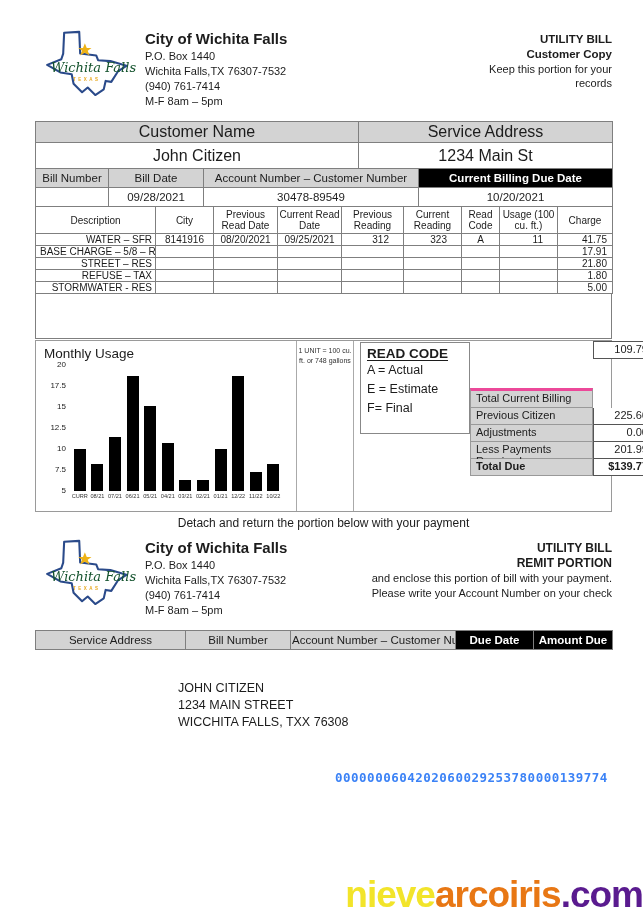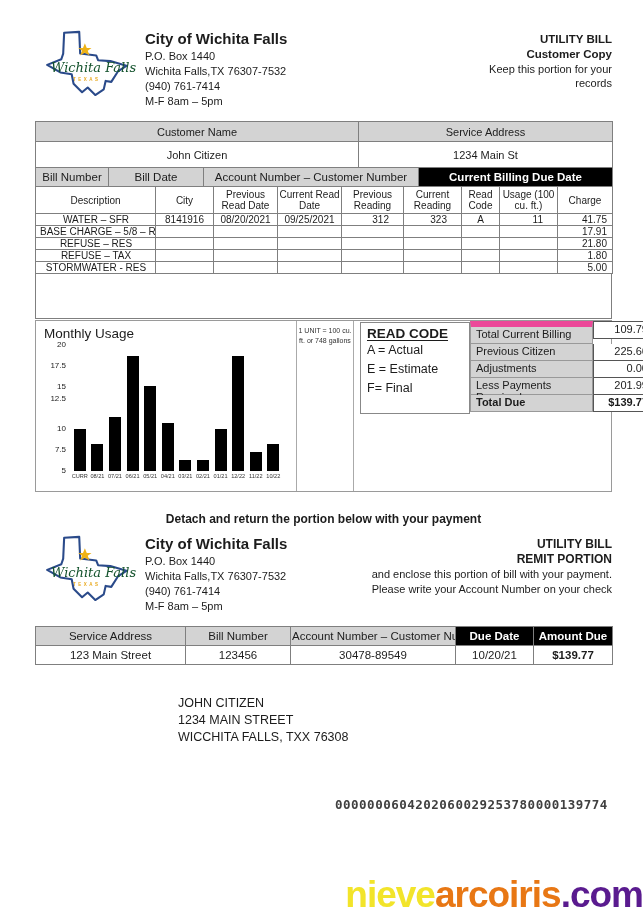--- a/index.html
+++ b/index.html
@@ -20,29 +20,29 @@
   .org .line{font-size:11px;line-height:1.35;}
   .hdr-right{margin-left:auto;text-align:right;font-size:11px;line-height:1.3;padding-top:2px;}
   .hdr-right .b{font-weight:bold;font-size:11.5px;}
 
   
   table{border-collapse:collapse;table-layout:fixed;}
   td,th{border:1px solid #7f7f7f;font-weight:normal;overflow:hidden;white-space:nowrap;}
   .gray{background:#d3d3d3;text-align:center;}
   .blackcell{background:#000;color:#fff;text-align:center;font-weight:bold;}
   .ctr{text-align:center;}
-  .cust-tbl{width:577px;margin-top:13px;font-size:11px;}
+  .cust-tbl{width:577px;margin-top:13px;font-size:16px;}
   .cust-tbl .hrow td{height:17px;}
   .cust-tbl .vrow td{height:23px;text-align:center;}
   .bill-tbl{width:577px;font-size:11.5px;margin-top:-1px;}
   .bill-tbl td{height:16px;}
   .detail-tbl{width:577px;font-size:10px;margin-top:-1px;}
   .detail-tbl th{font-size:10px;text-align:center;padding:1px 1px;line-height:1.1;height:24px;white-space:normal;}
   .detail-tbl td{height:11px;padding:0 3px;}
-  .detail-tbl td.desc{text-align:center;padding-left:4px;}
+  .detail-tbl td.desc{text-align:right;padding-left:4px;}
   .detail-tbl td.rt{text-align:right;padding-right:14px;}
   .detail-tbl td.rt2{text-align:right;padding-right:5px;}
   .empty-box{width:575px;height:44px;border:1px solid #7f7f7f;border-top:none;}
 
   
   .band{width:575px;border:1px solid #9a9a9a;height:170px;display:flex;margin-top:1px;}
   .chart-area{width:252px;padding:5px 0 0 8px;flex:0 0 auto;}
   .chart-title{font-size:13.5px;}
   .chart-flex{display:flex;margin-top:3px;}
   .yaxis{position:relative;width:27px;height:138px;flex:0 0 auto;}
@@ -53,38 +53,38 @@
   .bar-label{height:9px;font-size:5.6px;color:#333;margin-top:2px;white-space:nowrap;}
   .note-col{width:56px;flex:0 0 auto;border-left:1px solid #aaa;border-right:1px solid #aaa;
             font-size:7px;line-height:1.35;text-align:center;padding-top:5px;color:#333;}
   .readcode{width:96px;height:84px;flex:0 0 auto;border:1px solid #888;margin:1px 0 0 6px;padding:3px 6px;}
   .readcode .rc-title{font-size:13.5px;font-weight:bold;text-decoration:underline;text-underline-offset:2px;}
   .rc-item{font-size:12.5px;line-height:1.5;}
   .totals{margin-left:auto;width:184px;flex:0 0 auto;}
   .tot-row{display:flex;}
   .tot-label{width:117px;background:#d3d3d3;border:1px solid #999;border-top:none;
              font-size:11px;padding:1px 0 1px 5px;height:14px;}
-  .tot-row:first-child .tot-label{border-top:6px solid #ec4899;}
+  .tot-row:first-child .tot-label{border-top:3px solid #ec4899;margin-top:47px;}
   .tot-value{width:55px;border:1px solid #555;border-top:none;font-size:11px;text-align:right;
              padding:1px 5px 1px 0;height:14px;background:#fff;}
   .tot-row:first-child .tot-value{border-top:1px solid #555;}
   .tot-row.bold .tot-label,.tot-row.bold .tot-value{font-weight:bold;}
 
-  .detach{width:577px;text-align:center;font-size:12px;margin-top:20px;font-weight:bold;}
+  .detach{width:577px;text-align:center;font-size:12px;margin-top:4px;}
 
   
   .hdr-remit{margin-top:9px;}
   .remit-right{margin-left:auto;text-align:right;font-size:11px;line-height:1.35;padding-top:2px;}
   .remit-right .b{font-weight:bold;font-size:12px;line-height:1.25;}
   .remit-tbl{width:577px;font-size:11.5px;margin-top:12px;}
   .remit-tbl td{height:16px;}
   .amount-bold{font-weight:bold;text-align:center;}
   .mailing{margin-left:143px;margin-top:30px;font-size:12.5px;line-height:1.38;}
-  .ocr{margin-left:300px;margin-top:50px;font-family:"DejaVu Sans Mono",monospace;
-       font-weight:bold;font-size:12.5px;letter-spacing:0.5px;color:#404040;}
+  .ocr{margin-left:300px;margin-top:38px;font-family:"DejaVu Sans Mono",monospace;
+       font-weight:bold;font-size:12.5px;letter-spacing:0.5px;color:#3b82f6;}
   .watermark{position:absolute;right:0;bottom:2px;font-size:37px;font-weight:bold;
              letter-spacing:-1px;line-height:1;white-space:nowrap;text-align:center;}
 </style>
 </head>
 <body>
 
 <div class="page">
   <div class="content">
 
     <div class="hdr hdr-top">
@@ -134,20 +134,26 @@
           <col style="width:95px">
           <col style="width:215px">
           <col style="width:194px">
         </colgroup>
       <tbody>
           <tr>
         <td class="gray">Bill Number</td>
         <td class="gray">Bill Date</td>
         <td class="gray">Account Number – Customer Number</td>
         <td class="blackcell">Current Billing Due Date</td>
+      </tr>
+      <tr>
+        <td class="ctr"></td>
+        <td class="ctr">09/28/2021</td>
+        <td class="ctr">30478-89549</td>
+        <td class="ctr">10/20/2021</td>
       </tr>
     </tbody>
       </table>
 
     <table class="detail-tbl">
       <colgroup>
           <col style="width:120px">
           <col style="width:58px">
           <col style="width:64px">
           <col style="width:64px">
@@ -187,21 +193,21 @@
             <td class="ctr"></td>
             <td class="ctr"></td>
             <td class="ctr"></td>
             <td class="rt"></td>
             <td class="rt"></td>
             <td class="ctr"></td>
             <td class="rt"></td>
             <td class="rt2">17.91</td>
           </tr>
           <tr>
-            <td class="desc">REFUSE – RES</td>
+            <td class="desc">STREET – RES</td>
             <td class="ctr"></td>
             <td class="ctr"></td>
             <td class="ctr"></td>
             <td class="rt"></td>
             <td class="rt"></td>
             <td class="ctr"></td>
             <td class="rt"></td>
             <td class="rt2">21.80</td>
           </tr>
           <tr>
@@ -231,21 +237,21 @@
     <div class="empty-box"></div>
 
     <div class="band">
       <div class="chart-area">
         <div class="chart-title">Monthly Usage</div>
         <div class="chart-flex">
           <div class="yaxis">
               <div class="ytick" style="top: -4px; text-align: right;">20</div>
               <div class="ytick" style="top: 17px;">17.5</div>
               <div class="ytick" style="top: 38px;">15</div>
-              <div class="ytick" style="top: 50px;">12.5</div>
+              <div class="ytick" style="top: 59px;">12.5</div>
               <div class="ytick" style="top: 80px;">10</div>
               <div class="ytick" style="top: 101px;">7.5</div>
               <div class="ytick" style="top: 122px;">5</div>
             </div>
           <div class="plot">
               <div class="bar-col">
                 <div class="bar" style="height: 42px; background: rgb(0, 0, 0);"></div>
                 <div class="bar-label">CURR</div>
               </div>
               <div class="bar-col">
@@ -361,27 +367,20 @@
           <col style="width:79px">
         </colgroup>
       <tbody>
           <tr>
         <td class="gray">Service Address</td>
         <td class="gray">Bill Number</td>
         <td class="gray">Account Number – Customer Number</td>
         <td class="blackcell">Due Date</td>
         <td class="blackcell">Amount Due</td>
       </tr>
-      <tr>
-        <td class="ctr">123 Main Street</td>
-        <td class="ctr">123456</td>
-        <td class="ctr">30478-89549</td>
-        <td class="ctr">10/20/21</td>
-        <td class="amount-bold">$139.77</td>
-      </tr>
     </tbody>
       </table>
 
     <div class="mailing">
       <div>JOHN  CITIZEN</div>
       <div>1234 MAIN STREET</div>
       <div>WICCHITA FALLS, TXX 76308</div>
     </div>
 
     <div class="ocr">0000000604202060029253780000139774</div>

